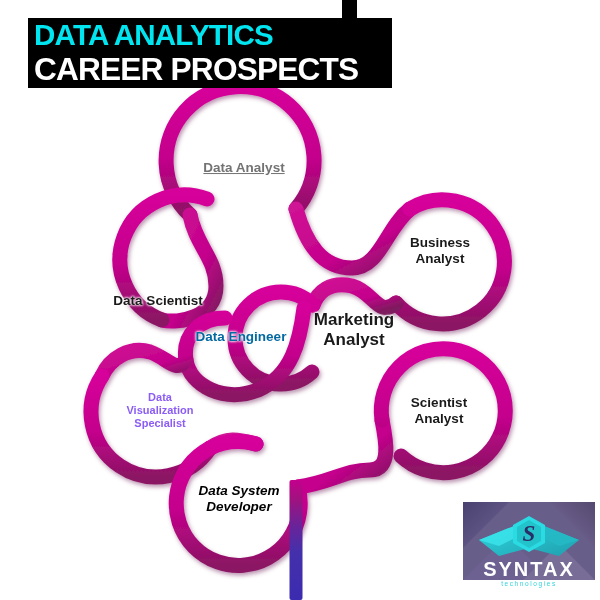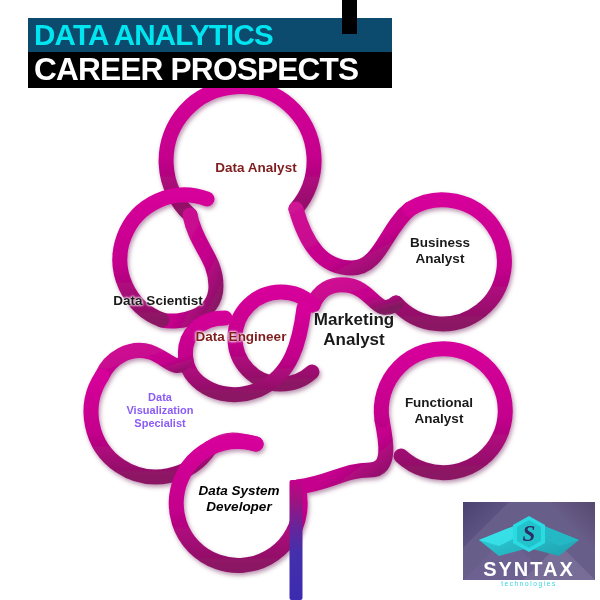--- a/index.html
+++ b/index.html
@@ -96,21 +96,21 @@
     z-index: 50;
   }
   #logo-svg { width: 132px; height: 92px; display: block; }
 </style>
 </head>
 <body>
 
 <div id="canvas" style="background: rgb(255, 255, 255);">
 
   <div id="title-block">
-    <div class="title-row" id="title-line1" style="background: #0c4a6e; text-decoration: underline;">
+    <div class="title-row" id="title-line1" style="background: #000000; text-decoration: underline;">
       <span class="title-text" style="color: rgb(0, 229, 240);">DATA ANALYTICS</span>
     </div>
     <div class="title-row row2" id="title-line2" style="background: rgb(0, 0, 0);">
       <span class="title-text" style="color: rgb(255, 255, 255);">CAREER PROSPECTS</span>
     </div>
   </div>
   <div id="title-tick"></div>
 
   <svg id="diagram-svg" viewBox="0 0 600 600">
     <defs>
@@ -187,50 +187,50 @@
       <path stroke="url(#gShadeA)" d="M 382 420
                A 62 62 0 1 1 401 456"></path>
 
       <path stroke="url(#gShadeB)" d="M 312 372
                C 316 392 322 404 332 414" opacity="0.0"></path>
     </g>
 
     <rect x="289.5" y="480" width="13" height="120" fill="url(#gStem)" rx="2"></rect>
   </svg>
 
-  <div class="node-label" style="left: 256px; top: 168px; color: #7f1d1d;">
+  <div class="node-label" style="left: 244px; top: 168px; color: #737373; text-decoration: underline;">
     <div>Data Analyst</div>
   </div>
 
   <div class="node-label" style="left: 158px; top: 257px; color: rgb(26, 26, 26); margin-top: 44px;">
     <div>Data Scientist</div>
   </div>
 
   <div class="node-label" style="left: 440px; top: 251px; color: rgb(26, 26, 26);">
     <div>Business</div>
     <div>Analyst</div>
   </div>
 
-  <div class="node-label" style="left: 241px; top: 337px; color: #7f1d1d;">
+  <div class="node-label" style="left: 241px; top: 337px; color: #0369a1;">
     <div>Data Engineer</div>
   </div>
 
   <div class="node-label" style="left: 354px; top: 330px; font-size: 17px; color: rgb(26, 26, 26);">
     <div>Marketing</div>
     <div>Analyst</div>
   </div>
 
   <div class="node-label" style="left: 160px; top: 410px; font-size: 11px; color: #8b5cf6;">
     <div>Data</div>
     <div>Visualization</div>
     <div>Specialist</div>
   </div>
 
   <div class="node-label" style="left: 439px; top: 411px; color: rgb(26, 26, 26);">
-    <div>Functional</div>
+    <div>Scientist</div>
     <div>Analyst</div>
   </div>
 
   <div class="node-label" style="left: 239px; top: 499px; color: #000000; font-style: italic;">
     <div>Data System</div>
     <div>Developer</div>
   </div>
 
   <div id="logo">
     <svg id="logo-svg" viewBox="0 0 132 92">

